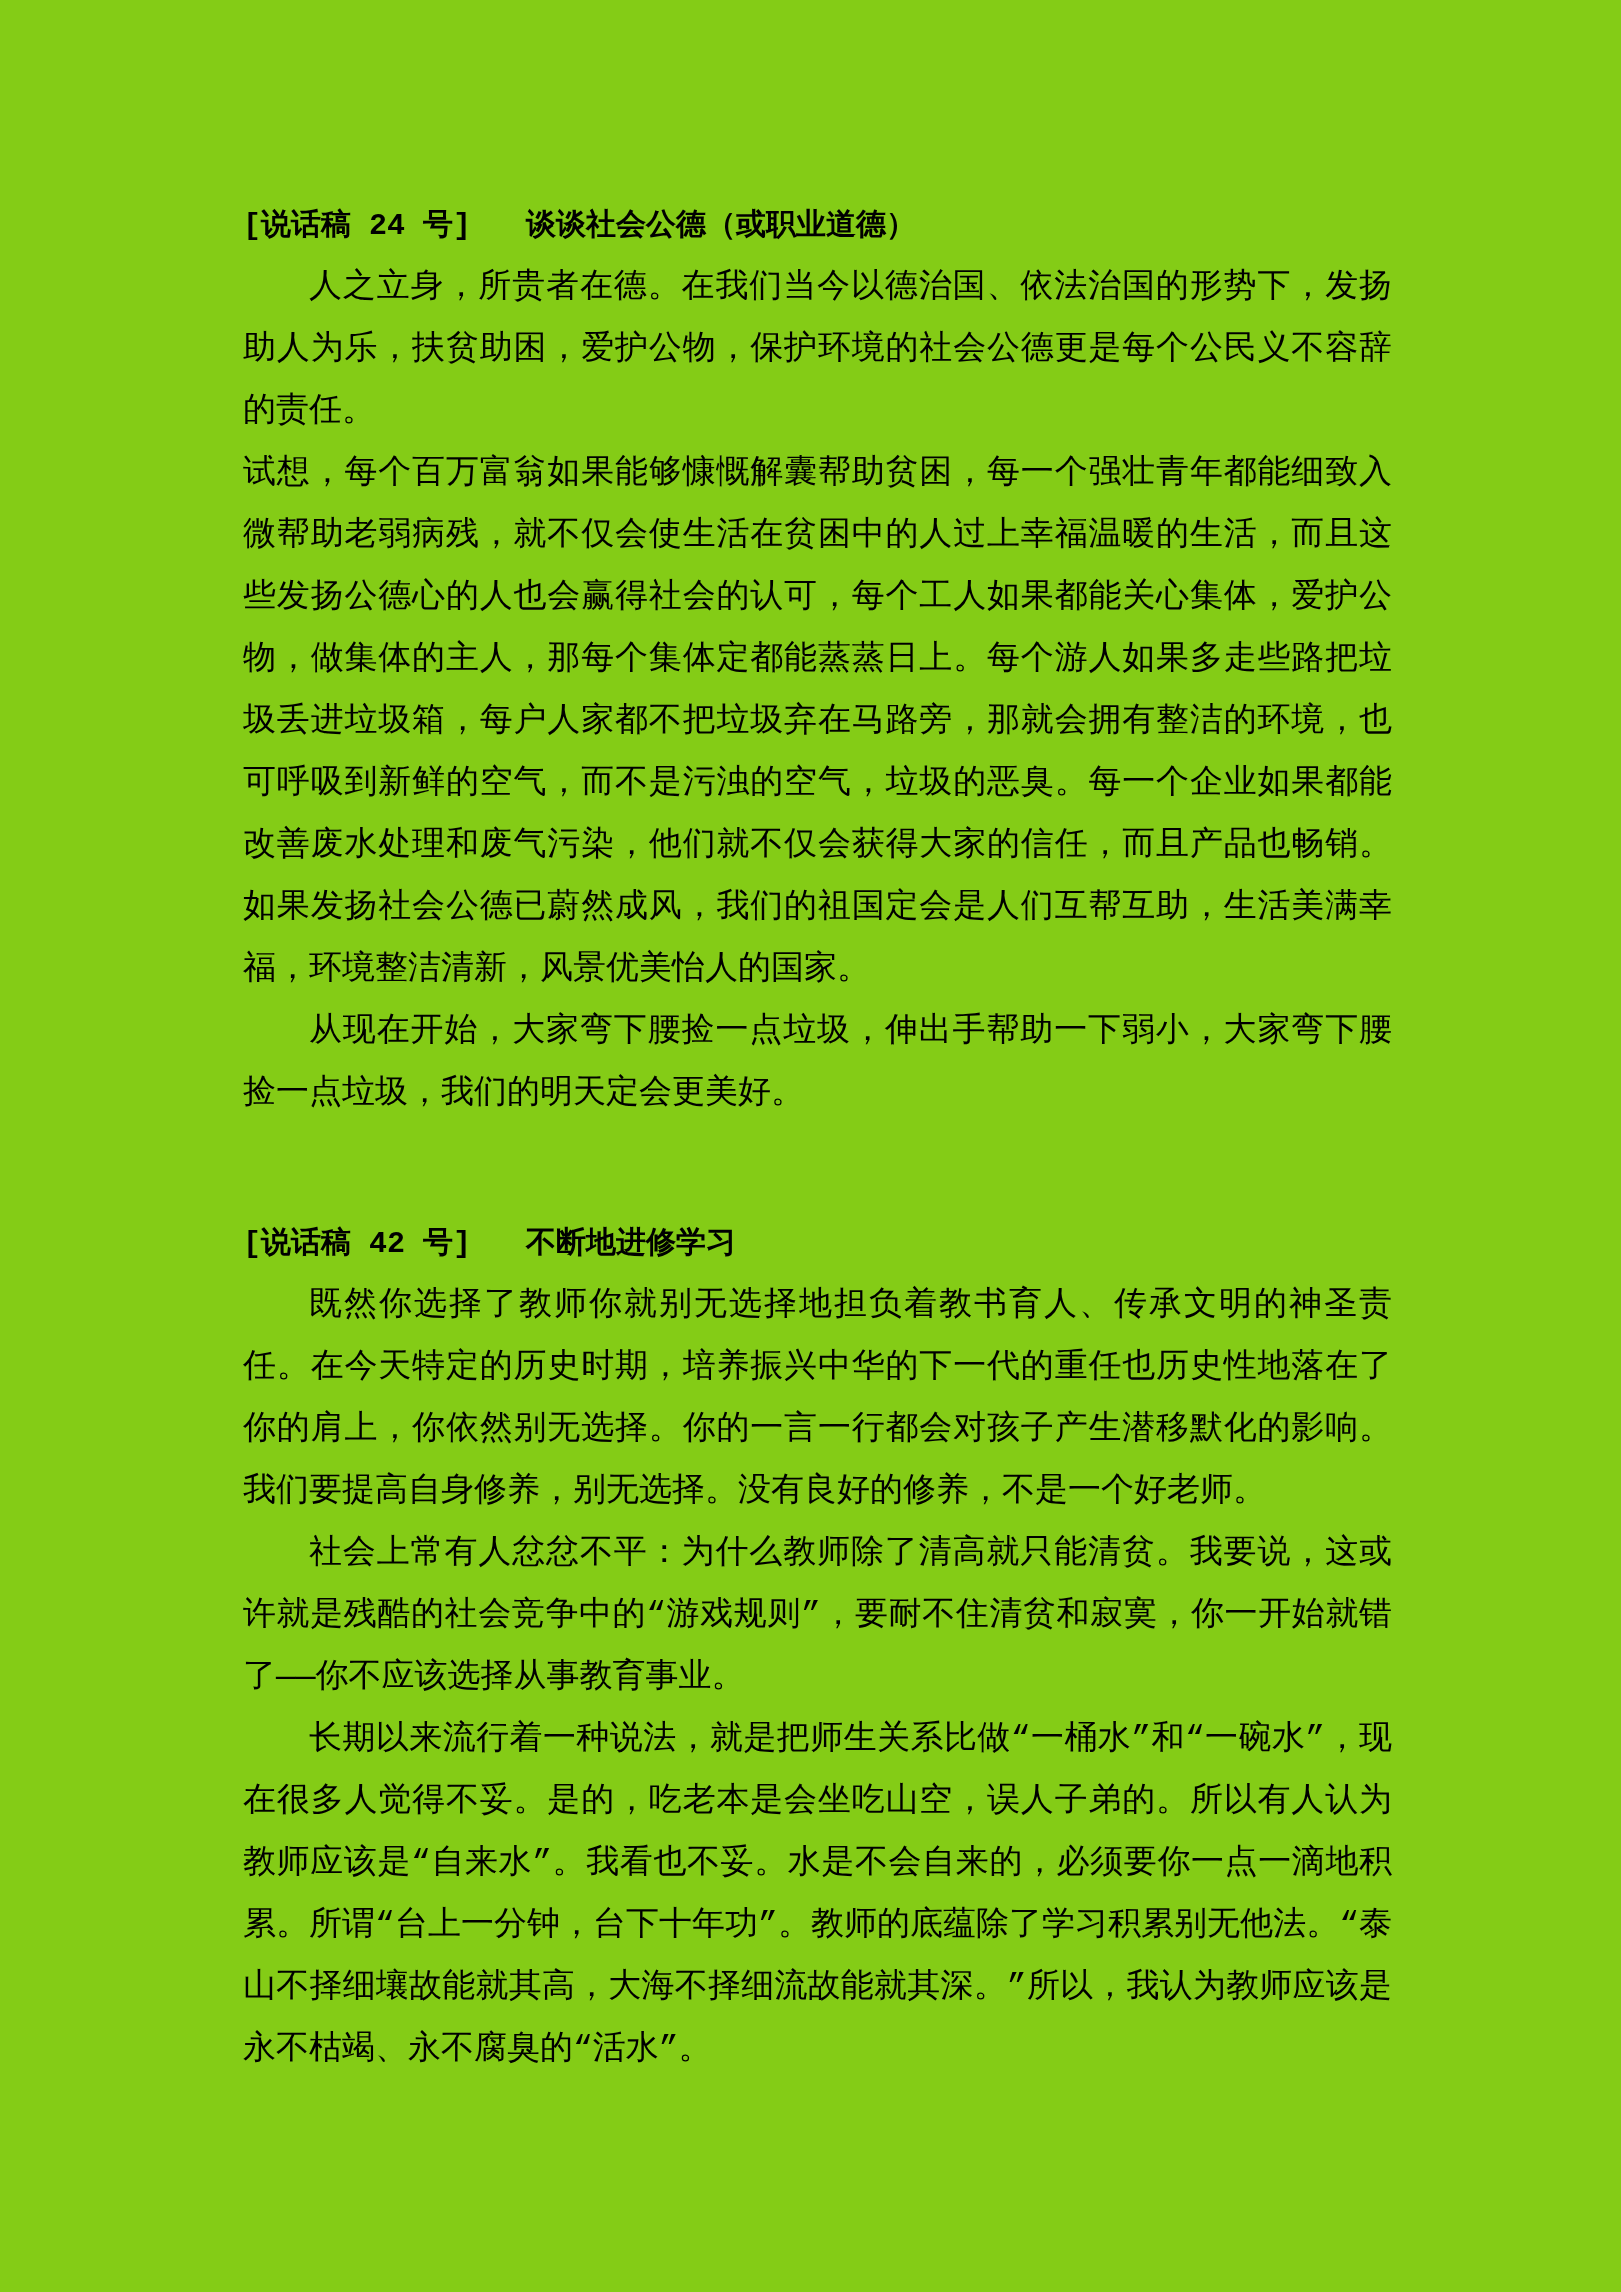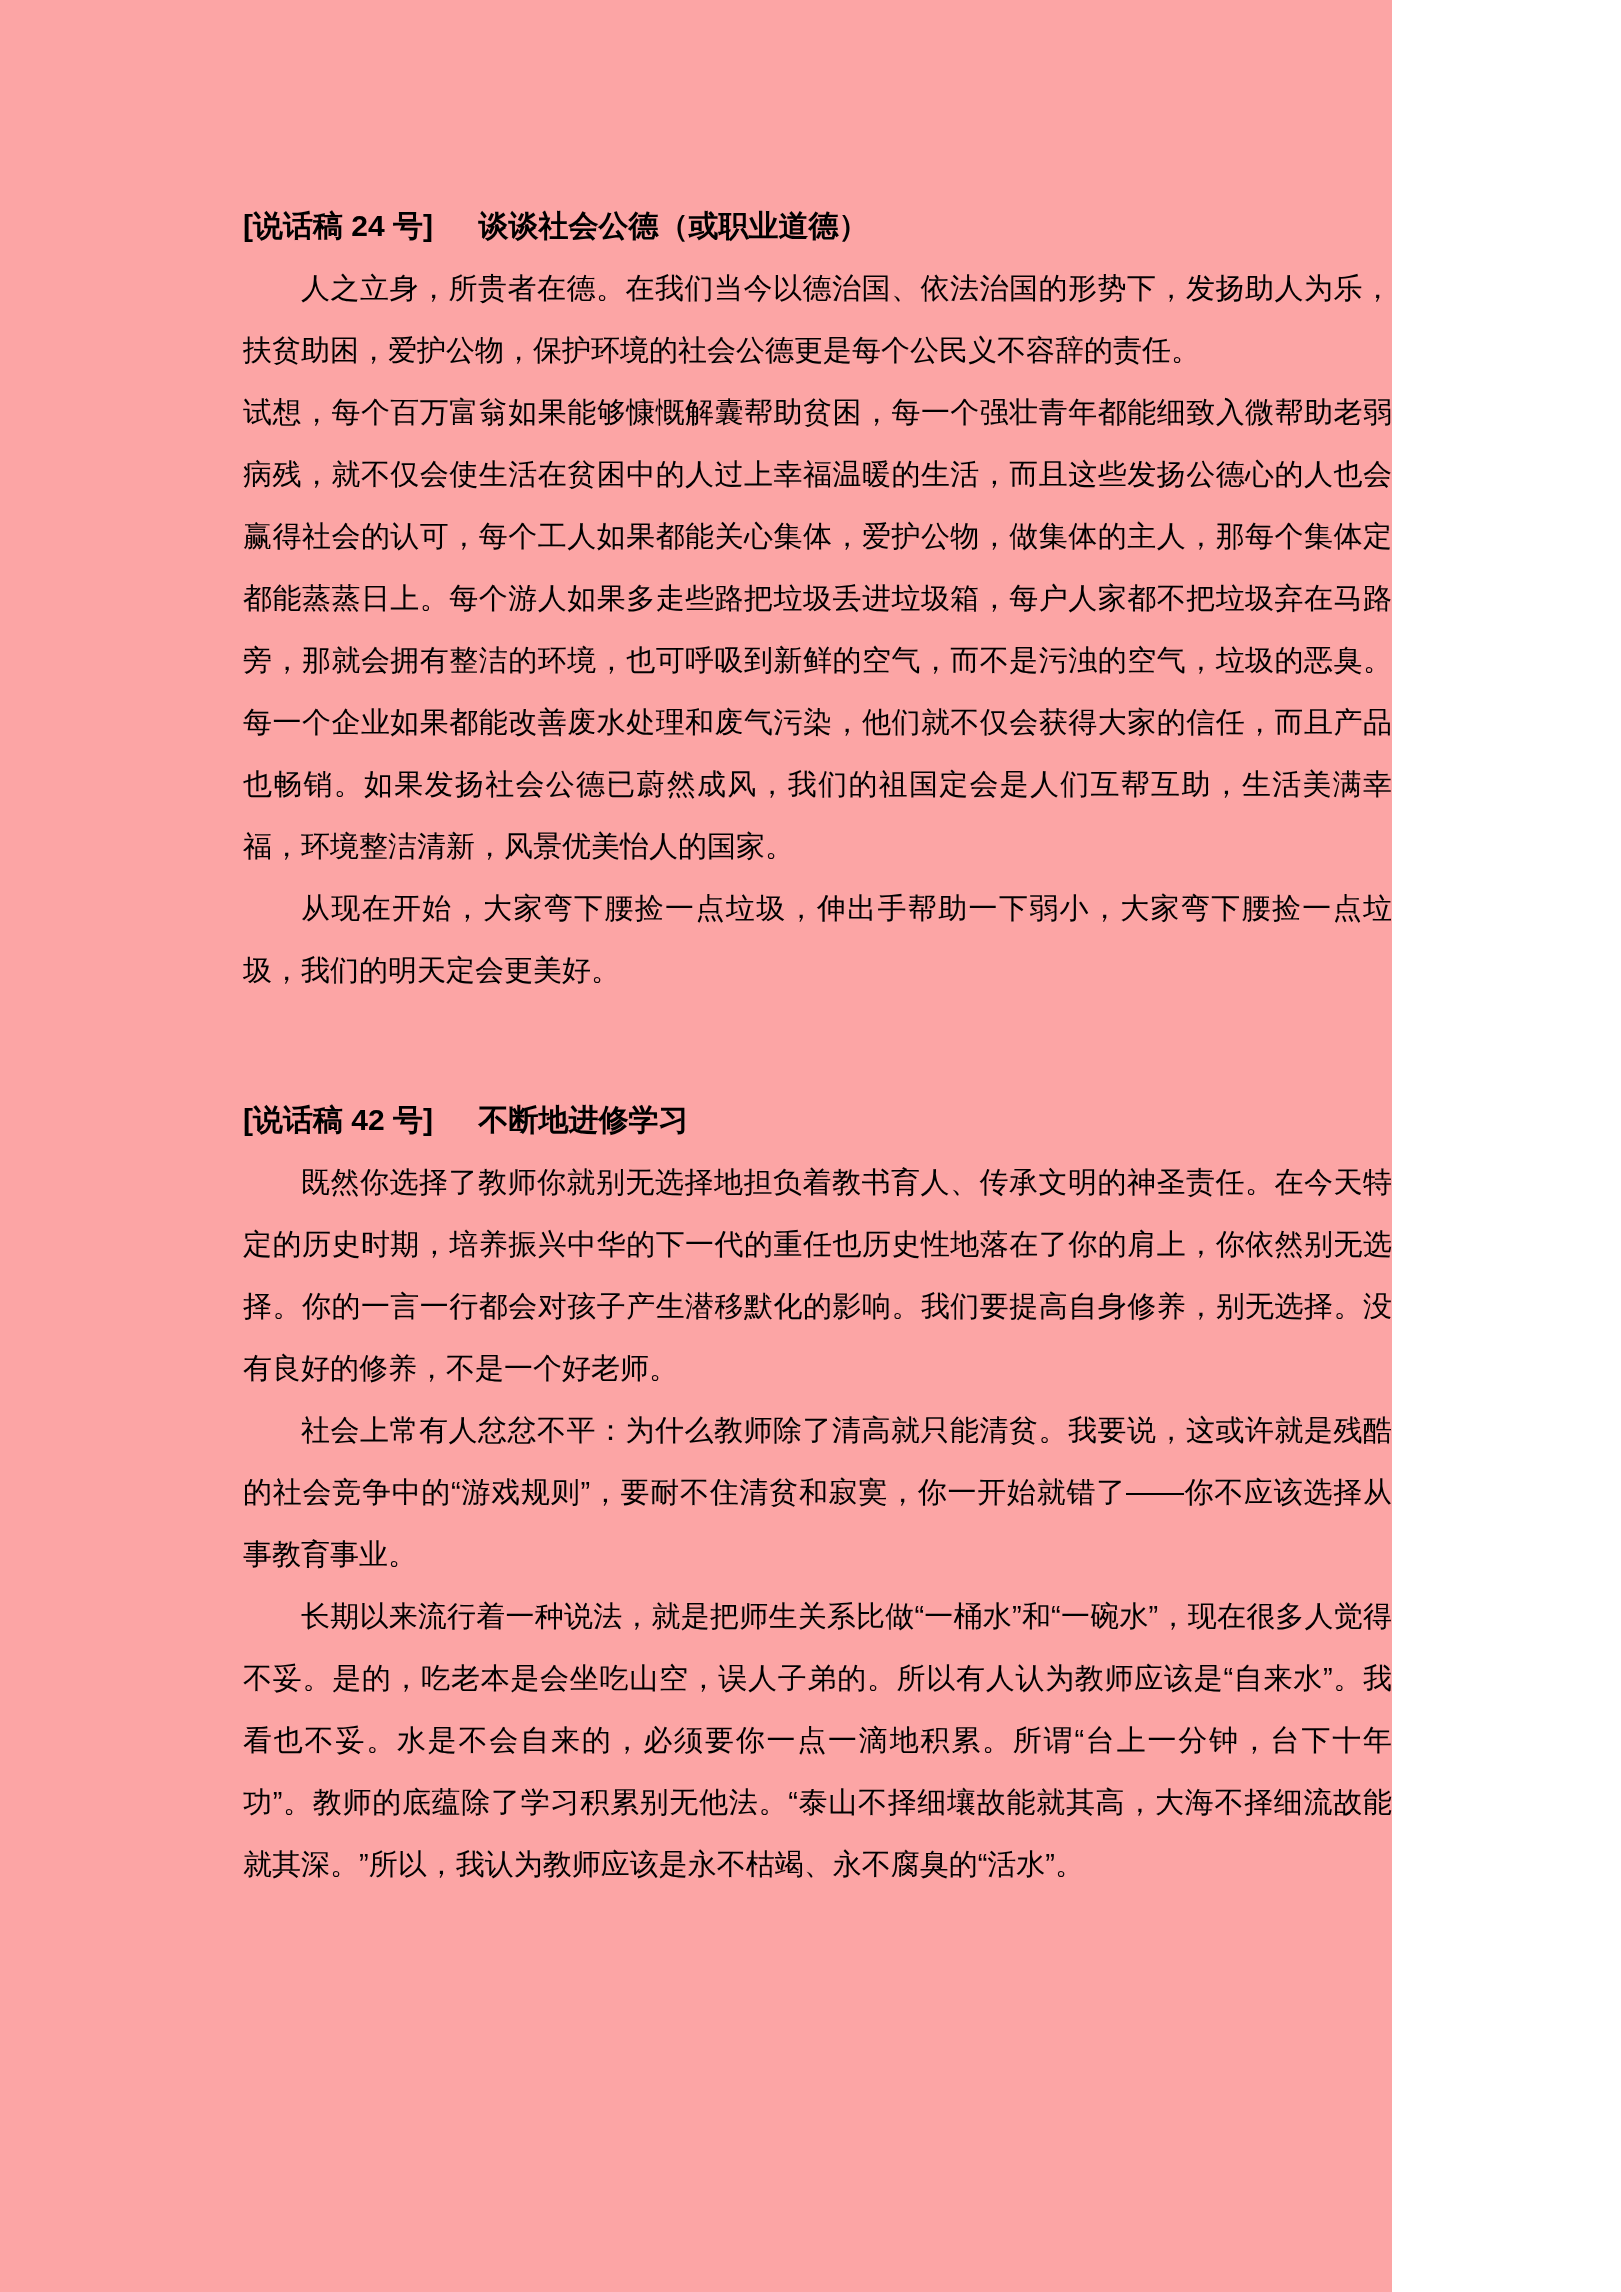--- a/index.html
+++ b/index.html
@@ -2,25 +2,25 @@
 <html lang="zh"><head>
 <meta charset="utf-8">
 <style>
   html, body {
     margin: 0;
     padding: 0;
     background: #ffffff;
   }
   .page {
     position: relative;
-    width: 1392px;
+    width: 1621px;
     height: 2293px;
-    background: #fca5a5;
+    background: #84cc16;
     overflow: hidden;
-    font-family: Liberation Sans, sans-serif;
+    font-family: Liberation Mono, monospace;
     color: #000000;
   }
   .content {
     position: absolute;
     left: 243px;
     top: 195px;
     width: 1149px;
   }
   .section-title {
     margin: 0;
@@ -30,21 +30,21 @@
     white-space: nowrap;
   }
   .section-title .tag {
     margin-right: 37px;
   }
   .section-2 .section-title {
     margin-top: 88px;
   }
   .para {
     margin: 0;
-    font-size: 29px;
+    font-size: 33px;
     line-height: 62px;
     text-align: justify;
     text-justify: inter-character;
     word-break: break-all;
   }
   .ti-0 { text-indent: 0; }
   .ti-1 { text-indent: 1em; }
   .ti-2 { text-indent: 2em; }
 </style>
 </head>

